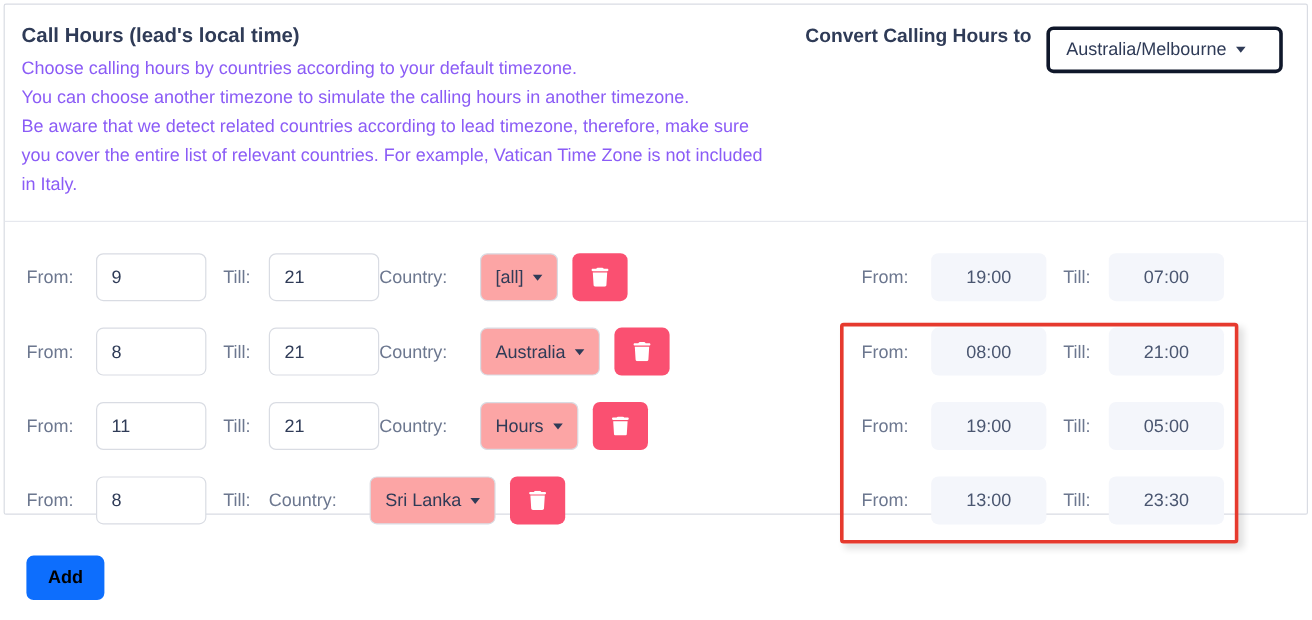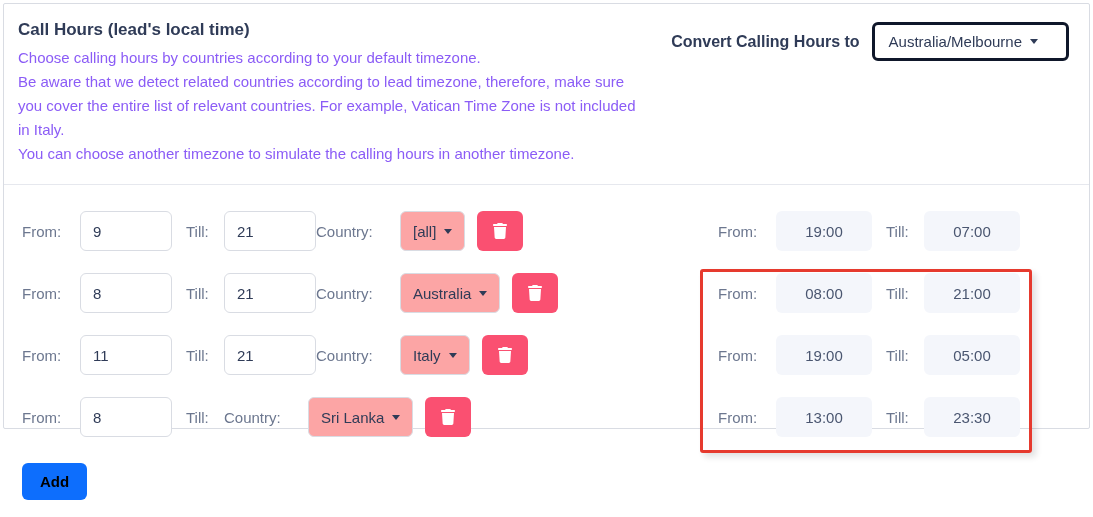--- a/index.html
+++ b/index.html
@@ -33,21 +33,21 @@
     margin:0 0 6px 0;
   }
   .desc {
     font-size:15px;
     color:#8b5cf6;
     line-height:1.6;
     max-width:620px;
   }
   .head-right {
     display:flex;
-    align-items:center;
+    align-items:flex-start;
     gap:12px;
     padding-top:2px;
   }
   .convert-label {
     font-size:16px;
     font-weight:700;
     color:#2f3b57;
     white-space:nowrap;
   }
   .tz-select {
@@ -175,22 +175,22 @@
 </head>
 <body>
 
 <div class="panel">
 
   <div class="head-row">
     <div class="head-left">
       <h2 class="title">Call Hours (lead's local time)</h2>
       <div class="desc">
         <div>Choose calling hours by countries according to your default timezone.</div>
+        <div>You can choose another timezone to simulate the calling hours in another timezone.</div>
         <div>Be aware that we detect related countries according to lead timezone, therefore, make sure you cover the entire list of relevant countries. For example, Vatican Time Zone is not included in Italy.</div>
-        <div>You can choose another timezone to simulate the calling hours in another timezone.</div>
       </div>
     </div>
     <div class="head-right">
       <span class="convert-label">Convert Calling Hours to</span>
       <div class="tz-select">
         <span>Australia/Melbourne</span>
         <span class="caret"></span>
       </div>
     </div>
   </div>
@@ -238,21 +238,21 @@
       </div>
 
       
       <div class="rule-row">
         <span class="lbl from">From:</span>
         <input class="num-input" value="11" style="">
         <span class="lbl till">Till:</span>
         <input class="num-input" value="21" style="">
         <span class="lbl country">Country:</span>
         <div class="country-select">
-          <span>Italy</span>
+          <span>Hours</span>
           <span class="caret"></span>
         </div>
         <button class="del-btn">
           <svg viewBox="0 0 448 512">
               <path d="M135 17c8-11 20-17 33-17h112c13 0 25 6 33 17l10 15h93c18 0 32 14 32 32s-14 32-32 32H32C14 96 0 82 0 64s14-32 32-32h93l10-15zM32 128h384l-21 339c-2 25-23 45-48 45H101c-25 0-46-20-48-45L32 128z"></path>
             </svg>
         </button>
       </div>
 
       

